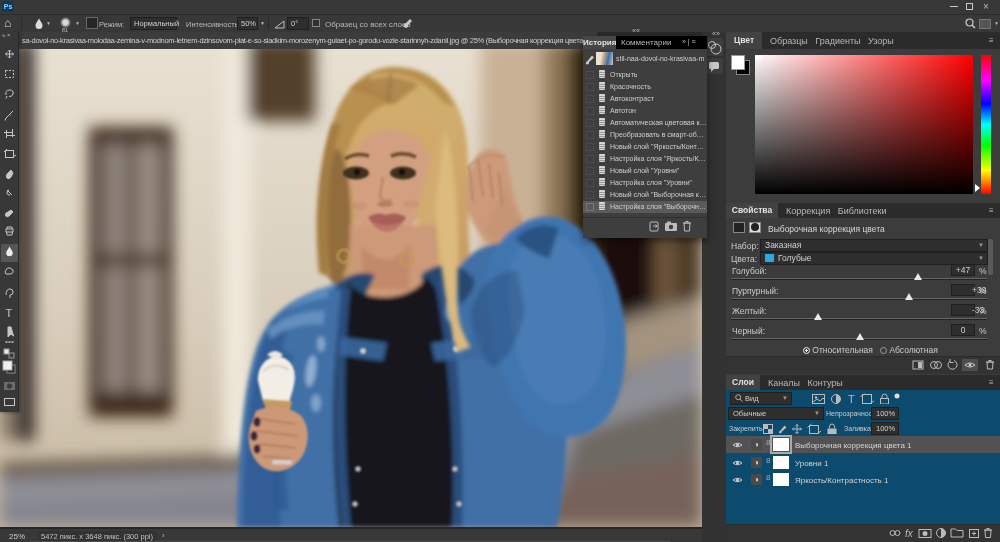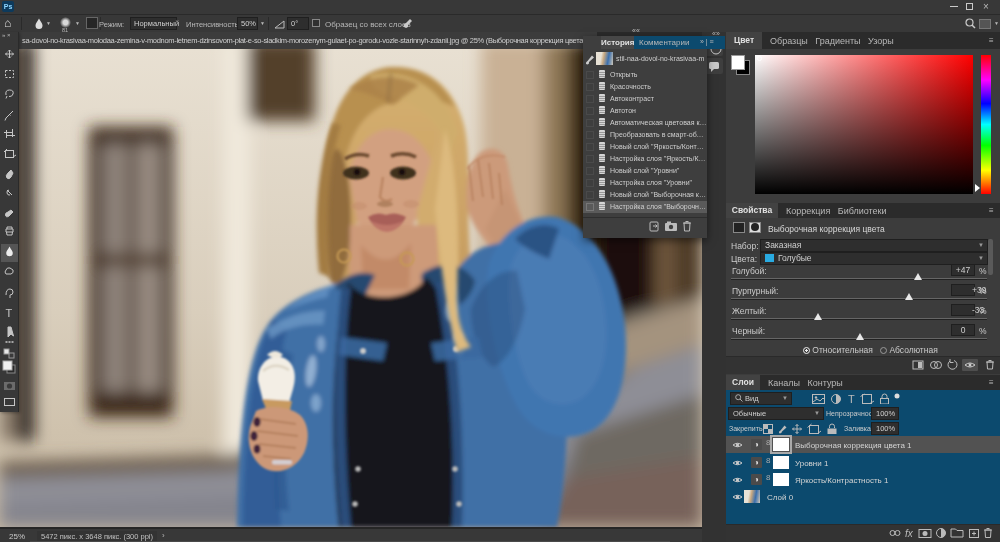--- a/index.html
+++ b/index.html
@@ -427,49 +427,41 @@
         <div class="lrow" style="top:96px;">
           <span class="leye"><svg width="11" height="8">
                 <path d="M1,4 Q5.5,0.5 10,4 Q5.5,7.5 1,4 Z" fill="none" stroke="#ccc"></path>
                 <circle cx="5.5" cy="4" r="1.6" fill="#ccc"></circle>
               </svg></span>
             <span class="ladj">◑</span>
             <span class="llink">8</span>
           <span class="lthumb"></span>
             <span class="lname">Яркость/Контрастность 1</span>
         </div>
-        <div class="lrow" style="top:113px;">
-          <span class="leye"><svg width="11" height="8">
-                <path d="M1,4 Q5.5,0.5 10,4 Q5.5,7.5 1,4 Z" fill="none" stroke="#ccc"></path>
-                <circle cx="5.5" cy="4" r="1.6" fill="#ccc"></circle>
-              </svg></span>
-          <span class="lthumb" style="left:18px;background:linear-gradient(100deg,#e8e2d6 30%,#c8a880 45%,#3a6fae 70%,#d0c8b8);"></span>
-          <span class="lname" style="left:41px;">Слой 0</span>
-        </div>
         <div class="abs" style="left:0;top:149px;width:274px;height:18px;background:#333;border-top:1px solid #2a2a2a;"></div>
         <div class="abs" style="left:163px;top:152px;"><svg width="104" height="12">
 <circle cx="3.5" cy="6" r="2.5" fill="none" stroke="#bbb"></circle>
               <circle cx="8.5" cy="6" r="2.5" fill="none" stroke="#bbb"></circle>
 <text x="16" y="10" font-size="10" font-style="italic" fill="#bbb" font-family="Liberation Sans">fx</text>
 <rect x="30" y="2.5" width="12" height="8" fill="none" stroke="#bbb"></rect>
               <circle cx="36" cy="6.5" r="2.5" fill="#bbb"></circle>
 <circle cx="52" cy="6" r="4.5" fill="none" stroke="#bbb"></circle>
               <path d="M52,1.5 A4.5,4.5 0 0 1 52,10.5 Z" fill="#bbb"></path>
 <path d="M62,4 L62,10 L74,10 L74,3.5 L68,3.5 L66.5,2 L62,2 Z" fill="none" stroke="#bbb"></path>
 <rect x="80.5" y="2.5" width="9" height="8" fill="none" stroke="#bbb"></rect>
               <path d="M85,4.5 L85,8.5 M83,6.5 L87,6.5" stroke="#bbb"></path>
 <path d="M96,3 L102,3 L101.5,10.5 L96.5,10.5 Z M95,3 L103,3 M97.5,1.5 L100.5,1.5" fill="none" stroke="#bbb"></path>
 </svg></div>
       </div>
     </div>
   </div>
 
   <div class="abs dim" style="left:632px;top:27px;font-size:7px;z-index:7;">««</div>
   <div class="abs" id="history" style="left:583px;top:36px;width:124px;height:202px;background:#3e3e3e;box-shadow:0 3px 8px rgba(0,0,0,0.5);">
-    <div class="abs" style="left:18px;top:0;width:124px;height:13px;background:#0c4a6e;">
+    <div class="abs" style="left:0;top:0;width:124px;height:13px;background:#000000;">
       <div class="abs" style="left:0;top:0;width:33px;height:13px;background:#474747;color:#e2e2e2;font-size:8px;font-weight:bold;line-height:13px;text-align:center;">История</div>
       <div class="abs dim" style="left:38px;top:2px;font-size:8px;">Комментарии</div>
       <div class="abs dim" style="left:99px;top:2px;font-size:7px;">» | ≡</div>
     </div>
     <div id="histbody" style="position:absolute;left:0;top:13px;width:124px;height:189px;font-size:7px;color:#cfcfcf;">
       <svg class="abs" style="left:2px;top:5px;" width="10" height="11">
           <path d="M1,10 Q0.5,8 2.5,7 L7,1.5 L9,3.5 L4,8 Q4.5,10 2.5,10.5 Z" fill="#ccc"></path>
         </svg>
       <div class="abs" style="left:13px;top:3px;width:17px;height:13px;background:linear-gradient(100deg,#e8e2d6 30%,#c8a880 45%,#3a6fae 70%,#d0c8b8);"></div>
       <div class="abs" style="left:33px;top:6px;width:88px;white-space:nowrap;overflow:hidden;">stil-naa-dovol-no-krasivaa-mol...</div>

